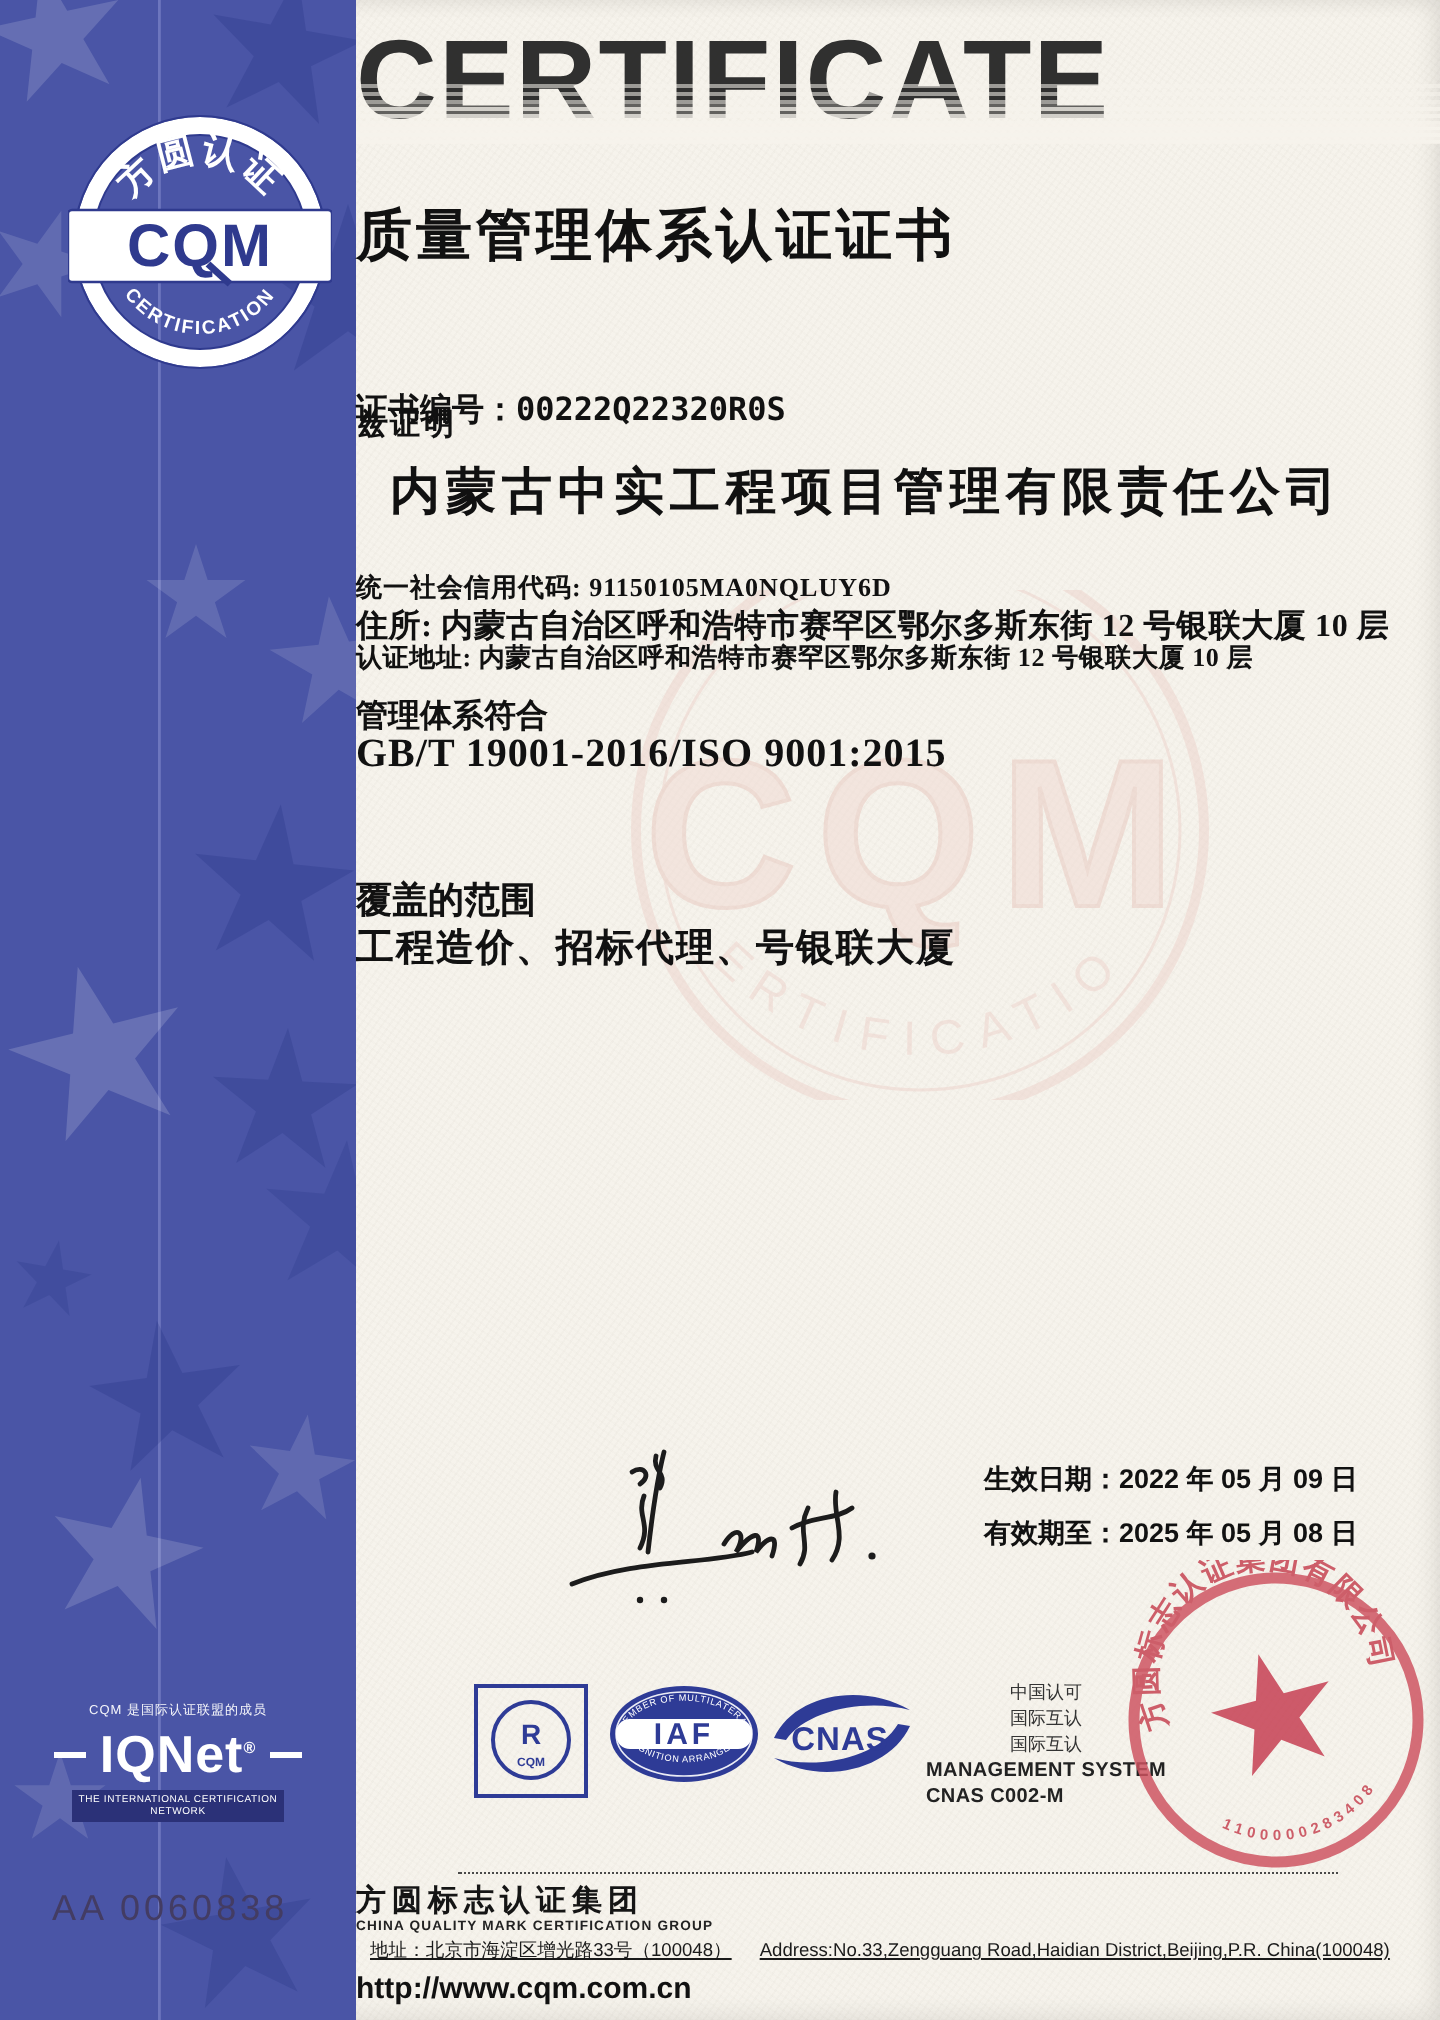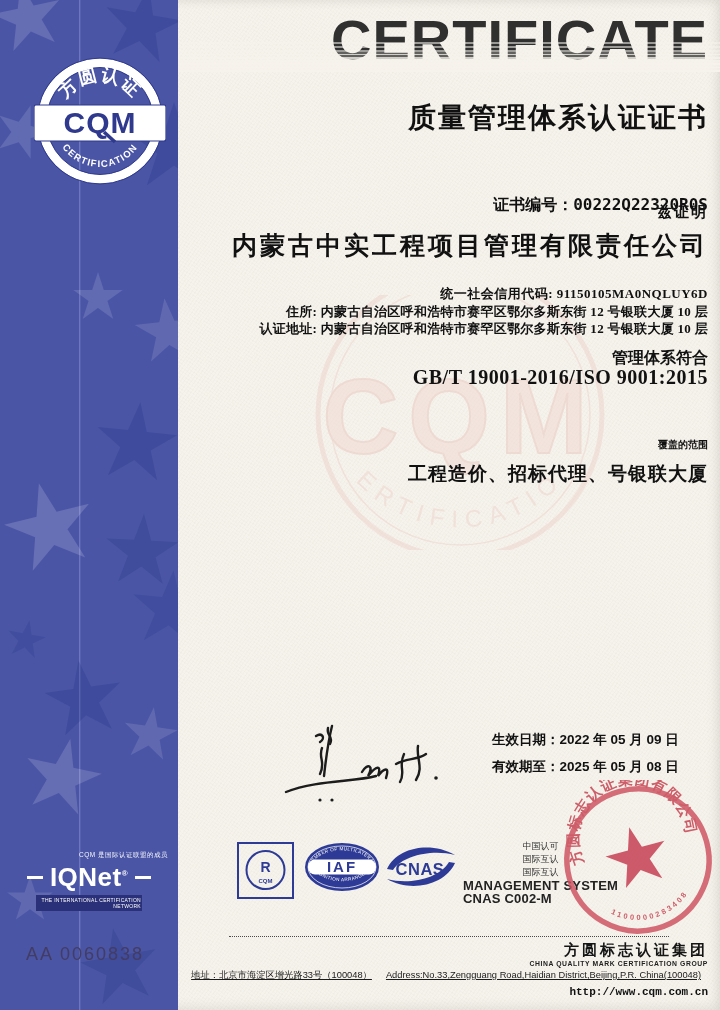--- a/index.html
+++ b/index.html
@@ -6,70 +6,70 @@
   .cert{
     position:relative;width:720px;height:1010px;overflow:hidden;
     background-color:#f6f3ec;
     background-image:
       repeating-linear-gradient(125deg, rgba(120,110,90,0.028) 0 1px, transparent 1px 3px),
       repeating-linear-gradient(35deg, rgba(120,110,90,0.02) 0 1px, transparent 1px 3px);
     box-shadow: inset -5px 0 12px rgba(0,0,0,0.05), inset 0 -5px 12px rgba(0,0,0,0.04), inset 0 4px 8px rgba(0,0,0,0.03);
     font-family:"Liberation Sans", sans-serif;color:#111;
   }
   .abs{position:absolute;}
-  .ctr{left:178px;right:12px;text-align:right;}
+  .ctr{left:178px;right:0;text-align:left;}
   
   .band{left:0;top:0;}
   
   .cert-word{top:12px;font:700 56px/1 "Liberation Sans",sans-serif;letter-spacing:1px;color:#222;opacity:.93;}
   .cw-fade{left:178px;right:0;pointer-events:none;}
   .cw-f1{top:40px;height:12px;background:repeating-linear-gradient(180deg, rgba(246,243,236,0) 0 2px, rgba(246,243,236,.55) 2px 4px);}
   .cw-f2{top:52px;height:10px;background:rgba(246,243,236,.25);}
   .cw-f2b{top:52px;height:10px;background:repeating-linear-gradient(180deg, rgba(246,243,236,0) 0 1.6px, rgba(246,243,236,.75) 1.6px 3.4px);}
   .cw-f3{top:62px;height:10px;background:rgba(246,243,236,.72);}
   .cw-f3b{top:62px;height:10px;background:repeating-linear-gradient(180deg, rgba(246,243,236,0) 0 1.4px, rgba(246,243,236,.9) 1.4px 3.2px);}
   
   .title{top:99px;font-size:28px;font-weight:700;letter-spacing:2px;font-family:"Liberation Serif",serif;}
   .certno{top:167px;font-size:16px;font-weight:700;margin-top:28px;}
   .certno .num{font-family:"DejaVu Sans Mono",monospace;font-size:16px;}
   .declare{top:203px;font-size:15px;font-weight:700;letter-spacing:2px;font-family:"Liberation Serif",serif;}
   .company{top:229px;font-size:25px;font-weight:600;letter-spacing:3px;font-family:"Liberation Serif",serif;margin-left:17px;}
   .credit{top:285px;font-size:13px;font-weight:700;font-family:"Liberation Serif",serif;letter-spacing:.5px;}
-  .addr1{top:303px;font-size:13px;font-weight:700;font-family:"Liberation Serif",serif;letter-spacing:.3px;margin-left:18px;}
+  .addr1{top:303px;font-size:16px;font-weight:700;font-family:"Liberation Serif",serif;letter-spacing:.3px;}
   .addr2{top:320px;font-size:13px;font-weight:700;font-family:"Liberation Serif",serif;letter-spacing:.3px;}
   .sys-label{top:348px;font-size:16px;font-weight:700;}
   .standard{top:366px;font-size:20px;font-weight:700;font-family:"Liberation Serif",serif;letter-spacing:.5px;}
-  .scope-label{top:438px;font-size:10px;font-weight:700;padding-left:28px;}
+  .scope-label{top:438px;font-size:18px;font-weight:700;}
   .scope-value{top:461px;font-size:19px;font-weight:600;letter-spacing:1px;font-family:"Liberation Serif",serif;}
   .fn{font-size:9.5px;color:#2b2b2b;font-family:"Liberation Serif",serif;letter-spacing:.2px;}
   .fn1{top:686px;}
   .fn2{top:701px;}
   .dates{left:492px;top:726px;font-size:13.5px;font-weight:700;line-height:27px;white-space:nowrap;}
   
   .rcqm{left:237px;top:842px;width:53px;height:53px;border:2.5px solid #2e3b96;}
   .accred{left:463px;top:840px;line-height:13px;}
   .accred .cn{font-size:9px;color:#333;text-align:center;}
-  .accred .en{font-size:13px;font-weight:700;color:#222;letter-spacing:.2px;}
+  .accred .en{font-size:10px;font-weight:700;color:#222;letter-spacing:.2px;}
   .stamp{left:558px;top:780px;opacity:.88;}
   
-  .iqnet{left:10px;top:851px;width:158px;text-align:right;color:#fff;}
+  .iqnet{left:10px;top:851px;width:158px;text-align:center;color:#fff;}
   .iq-tag{font-size:6.5px;letter-spacing:.5px;opacity:.95;}
   .iq-row{display:flex;align-items:center;justify-content:center;gap:7px;margin-top:2px;}
   .iq-dash{width:16px;height:3px;background:#fff;}
   .iq-name{font-size:26px;font-weight:700;letter-spacing:.5px;}
   .iq-name sup{font-size:8px;}
   .iq-net{margin:2px auto 0;width:104px;background:#2b3178;font-size:5px;letter-spacing:.3px;padding:2px 1px;}
   .serial{left:26px;top:944px;font-size:18px;letter-spacing:2px;color:#433c63;font-weight:500;}
   
   .sep{top:936px;left:229px;width:440px;border-top:1.5px dotted #4a4a4a;}
   .f-group-cn{top:941px;font-size:15px;font-weight:900;letter-spacing:3px;color:#151515;}
   .f-group-en{top:960px;font-size:6.8px;font-weight:700;letter-spacing:.6px;color:#222;}
   .f-addr{top:969px;font-size:9.3px;color:#1a1a1a;white-space:nowrap;}
   .f-addr span{margin:0 7px;text-decoration:underline;}
-  .f-web{top:986px;font-size:11px;font-weight:700;color:#111;font-family:Liberation Mono, monospace;}
+  .f-web{top:986px;font-size:15px;font-weight:700;color:#111;}
   .wm{left:285px;top:295px;opacity:.5;pointer-events:none;}
   svg text{font-family:"Liberation Sans",sans-serif;}
 </style>
 </head>
 <body>
 
 <svg width="0" height="0" style="position:absolute">
   <defs>
     <polygon id="star5" points="0,-1 -0.225,-0.309 -0.951,-0.309 -0.363,0.118 -0.588,0.809 0,0.382 0.588,0.809 0.363,0.118 0.951,-0.309 0.225,-0.309"></polygon>
   </defs>

